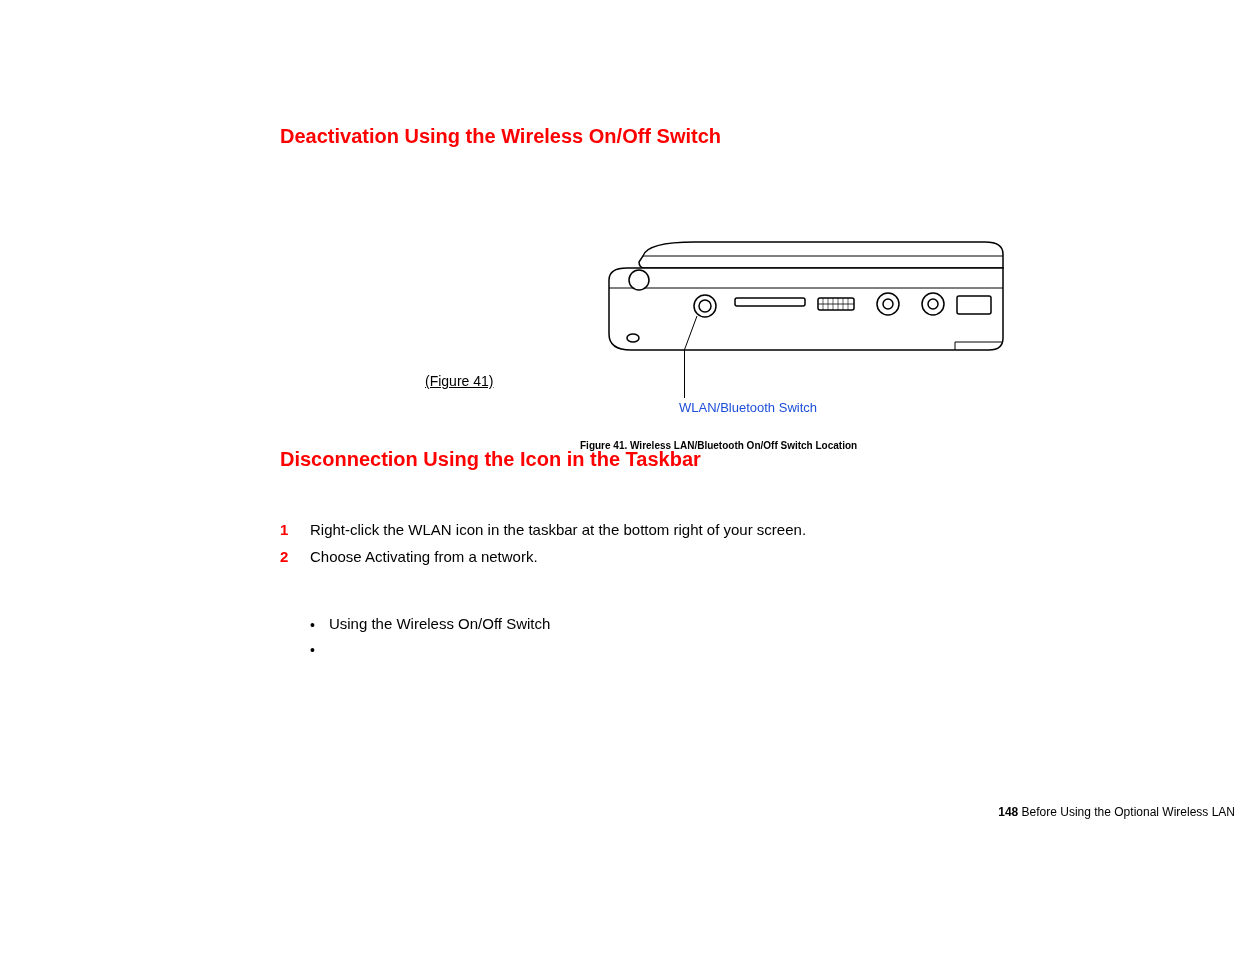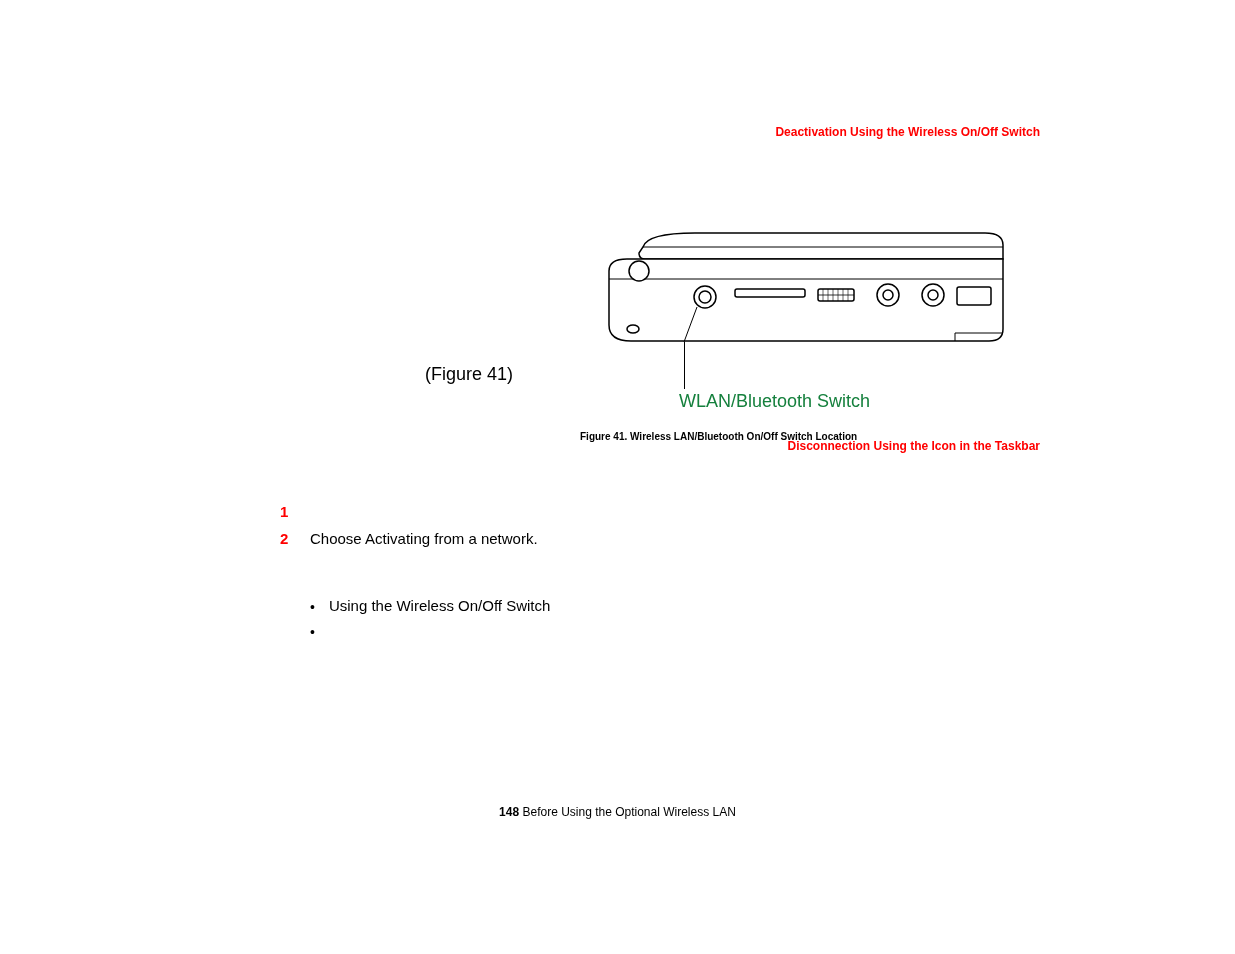--- a/index.html
+++ b/index.html
@@ -14,55 +14,55 @@
   }
   .page {
     position: absolute;
     left: 280px;
     top: 125px;
     width: 760px;
   }
   .red-heading {
     color: #ff0000;
     font-weight: bold;
-    font-size: 12px;
+    font-size: 20px;
     margin: 0 0 30px 0;
-    text-align: right;
   }
   .figure-block {
     position: relative;
     height: 220px;
     margin-bottom: 50px;
   }
   .figure-ref {
     position: absolute;
     left: 145px;
     top: 195px;
-    font-size: 18px;
+    font-size: 14px;
     color: #000;
+    text-decoration: underline;
   }
   .laptop-svg {
     position: absolute;
     left: 325px;
     top: 60px;
   }
   .callout-line {
     position: absolute;
     left: 404px;
     top: 173px;
     width: 1px;
     height: 47px;
     background: #000;
   }
   .callout-label {
     position: absolute;
     left: 399px;
     top: 222px;
-    font-size: 18px;
-    color: #15803d;
+    font-size: 13px;
+    color: #1d4ed8;
   }
   .figure-caption {
     position: absolute;
     left: 300px;
     top: 262px;
     font-size: 10px;
     font-weight: bold;
     color: #000;
   }
   .section-gap {
@@ -101,21 +101,21 @@
     font-size: 14px;
     line-height: 1;
     position: relative;
     top: 1px;
   }
   .footer {
     position: absolute;
     left: 0;
     top: 805px;
     width: 1235px;
-    text-align: center;
+    text-align: right;
     font-size: 12px;
     color: #000;
   }
   .footer .pnum {
     font-weight: bold;
   }
 </style>
 </head>
 <body>
 
@@ -171,20 +171,21 @@
     <div class="callout-label">WLAN/Bluetooth Switch</div>
 
     <div class="figure-caption">Figure 41.  Wireless LAN/Bluetooth On/Off Switch Location</div>
   </div>
 
   <div class="red-heading section-gap">Disconnection Using the Icon in the Taskbar</div>
 
   <ul class="ol">
     <li>
       <span class="num">1</span>
+      <span>Right-click the WLAN icon in the taskbar at the bottom right of your screen.</span>
     </li>
     <li>
       <span class="num">2</span>
       <span>Choose Activating from a network.</span>
     </li>
   </ul>
 
 
   <ul class="ul">
     <li>

